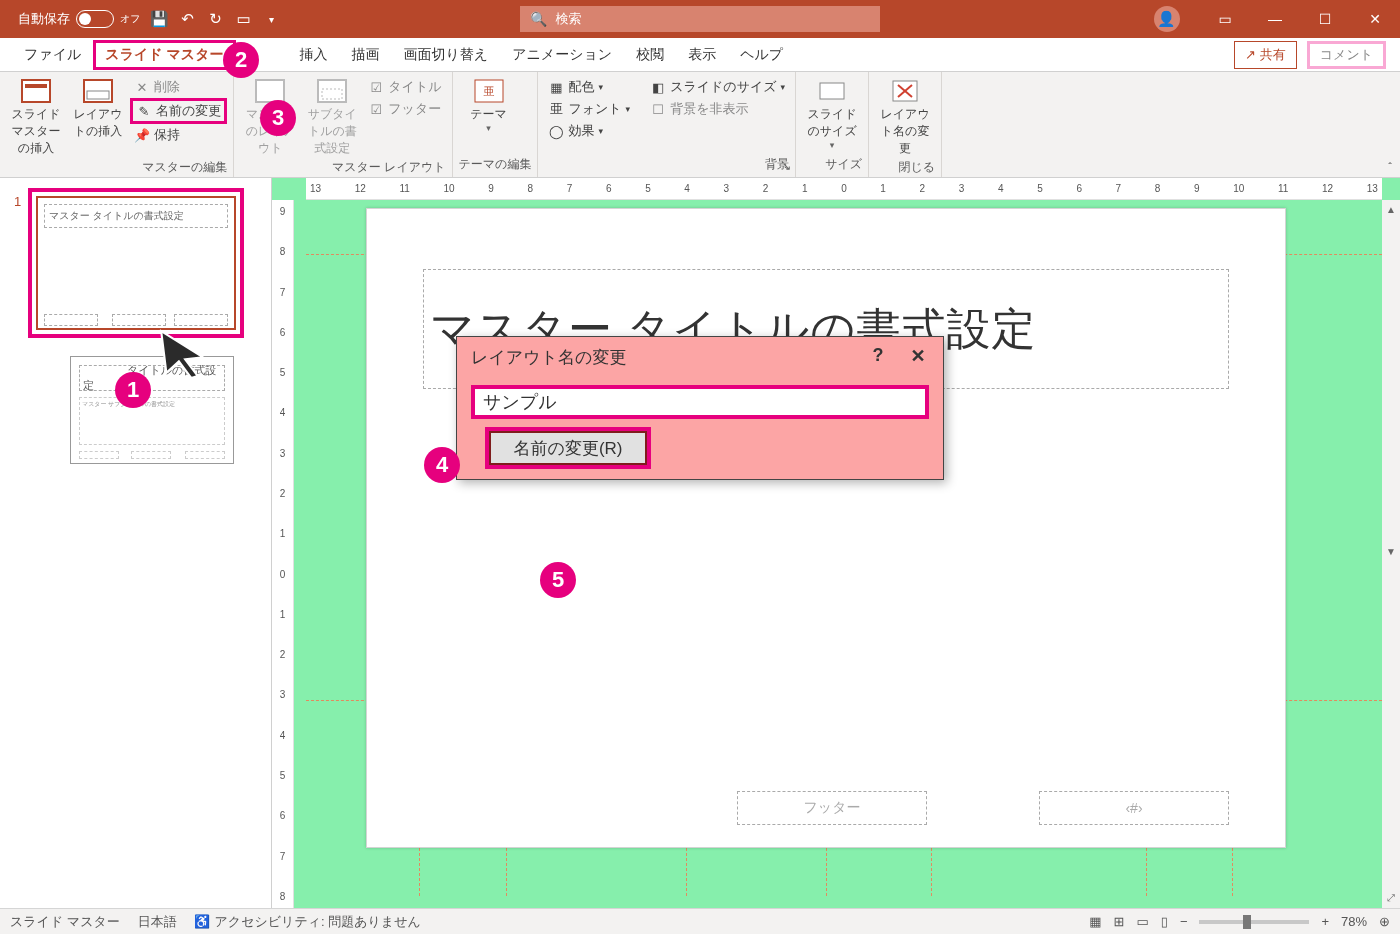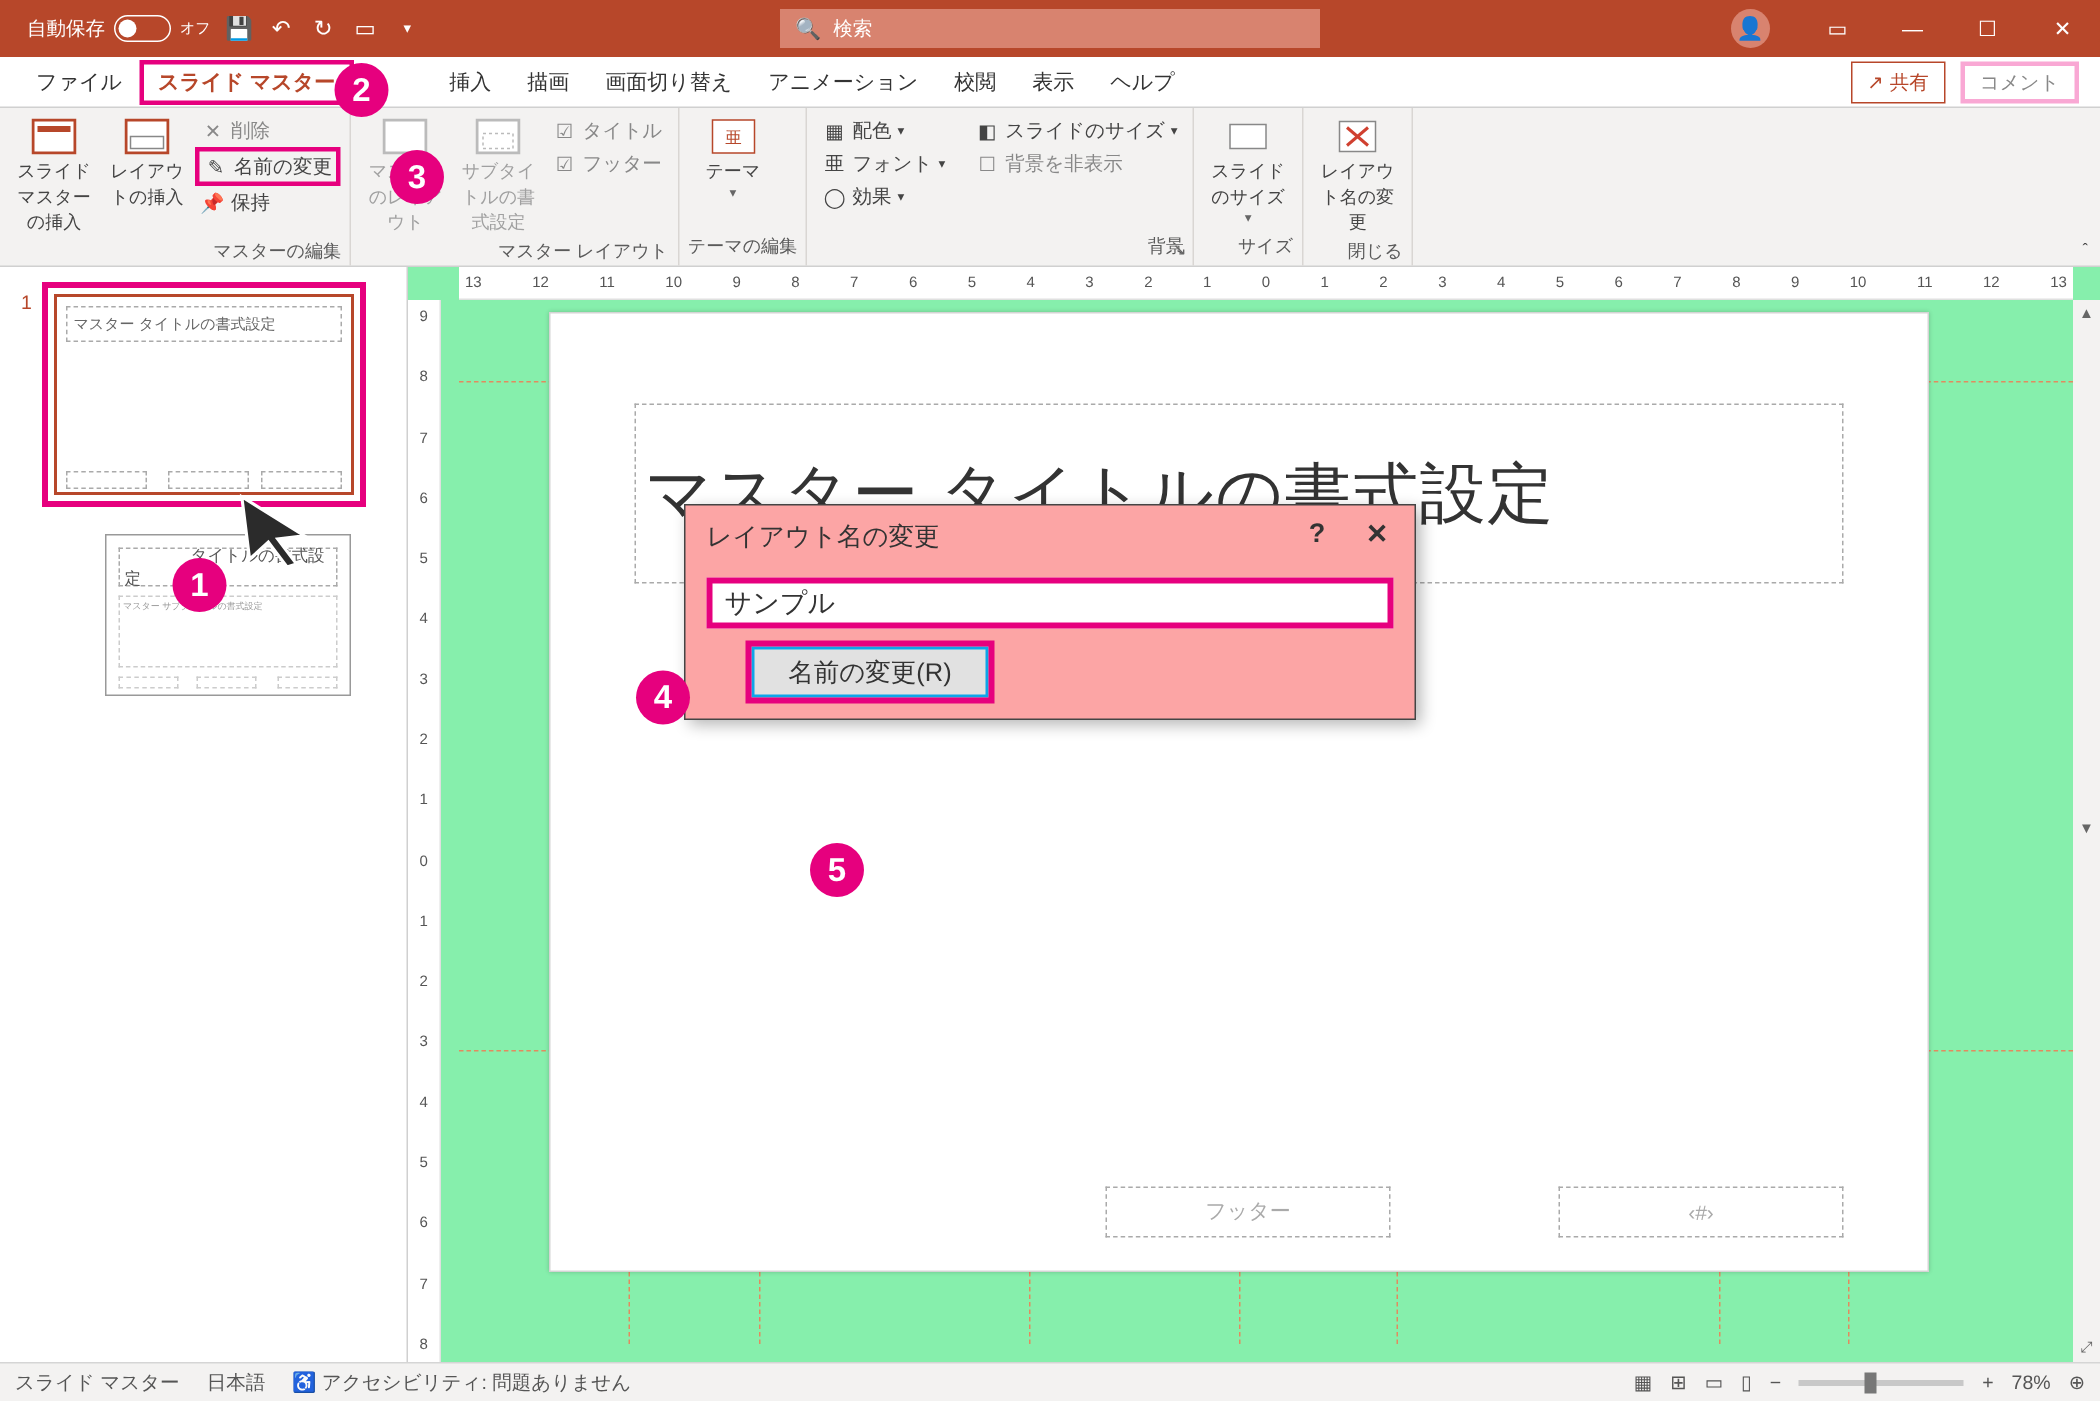--- a/index.html
+++ b/index.html
@@ -76,21 +76,21 @@
 
 
 .dialog { position: absolute; left: 456px; top: 336px; width: 488px; background: #fca5a5; border: 1px solid #444; box-shadow: 3px 3px 10px rgba(0,0,0,0.3); z-index: 40; }
 .dialog-title { height: 40px; display: flex; align-items: center; padding: 0 14px; font-size: 17px; color: #333; position: relative; }
 .dialog-title .dlg-btn { position: absolute; top: 8px; width: 30px; text-align: center; font-size: 18px; font-weight: 600; color: #333; }
 .dialog-body { padding: 8px 14px 14px 14px; }
 .dlg-label { font-size: 17px; color: #333; margin-bottom: 6px; }
 .dlg-input { width: 100%; height: 34px; border: 4px solid #e6007e; padding: 2px 8px; font-size: 18px; color: #333; outline: none; }
 .dlg-actions { display: flex; gap: 14px; margin-top: 12px; margin-left: 18px; }
 .dlg-act { width: 158px; height: 34px; background: #e1e1e1; border: 1px solid #999; font-size: 17px; color: #333; display: flex; align-items: center; justify-content: center; }
-.dlg-act.primary-hl { outline: 4px solid #e6007e; border: 2px solid #0ea5e9; margin-left: 12px; }
+.dlg-act.primary-hl { outline: 4px solid #e6007e; border: 2px solid #7f1d1d; }
 
 
 .statusbar { position: absolute; bottom: 0; left: 0; right: 0; height: 26px; background: #f3f2f1; border-top: 1px solid #d5d5d5; display: flex; align-items: center; font-size: 13px; color: #555; padding: 0 10px; gap: 18px; }
 .statusbar .right { margin-left: auto; display: flex; align-items: center; gap: 12px; }
 .zoom-slider { width: 110px; height: 4px; background: #c8c8c8; position: relative; }
 .zoom-slider::after { content: ""; width: 8px; height: 14px; background: #777; position: absolute; left: 40%; top: -5px; }
 
 
 svg { display: block; }
 </style>

